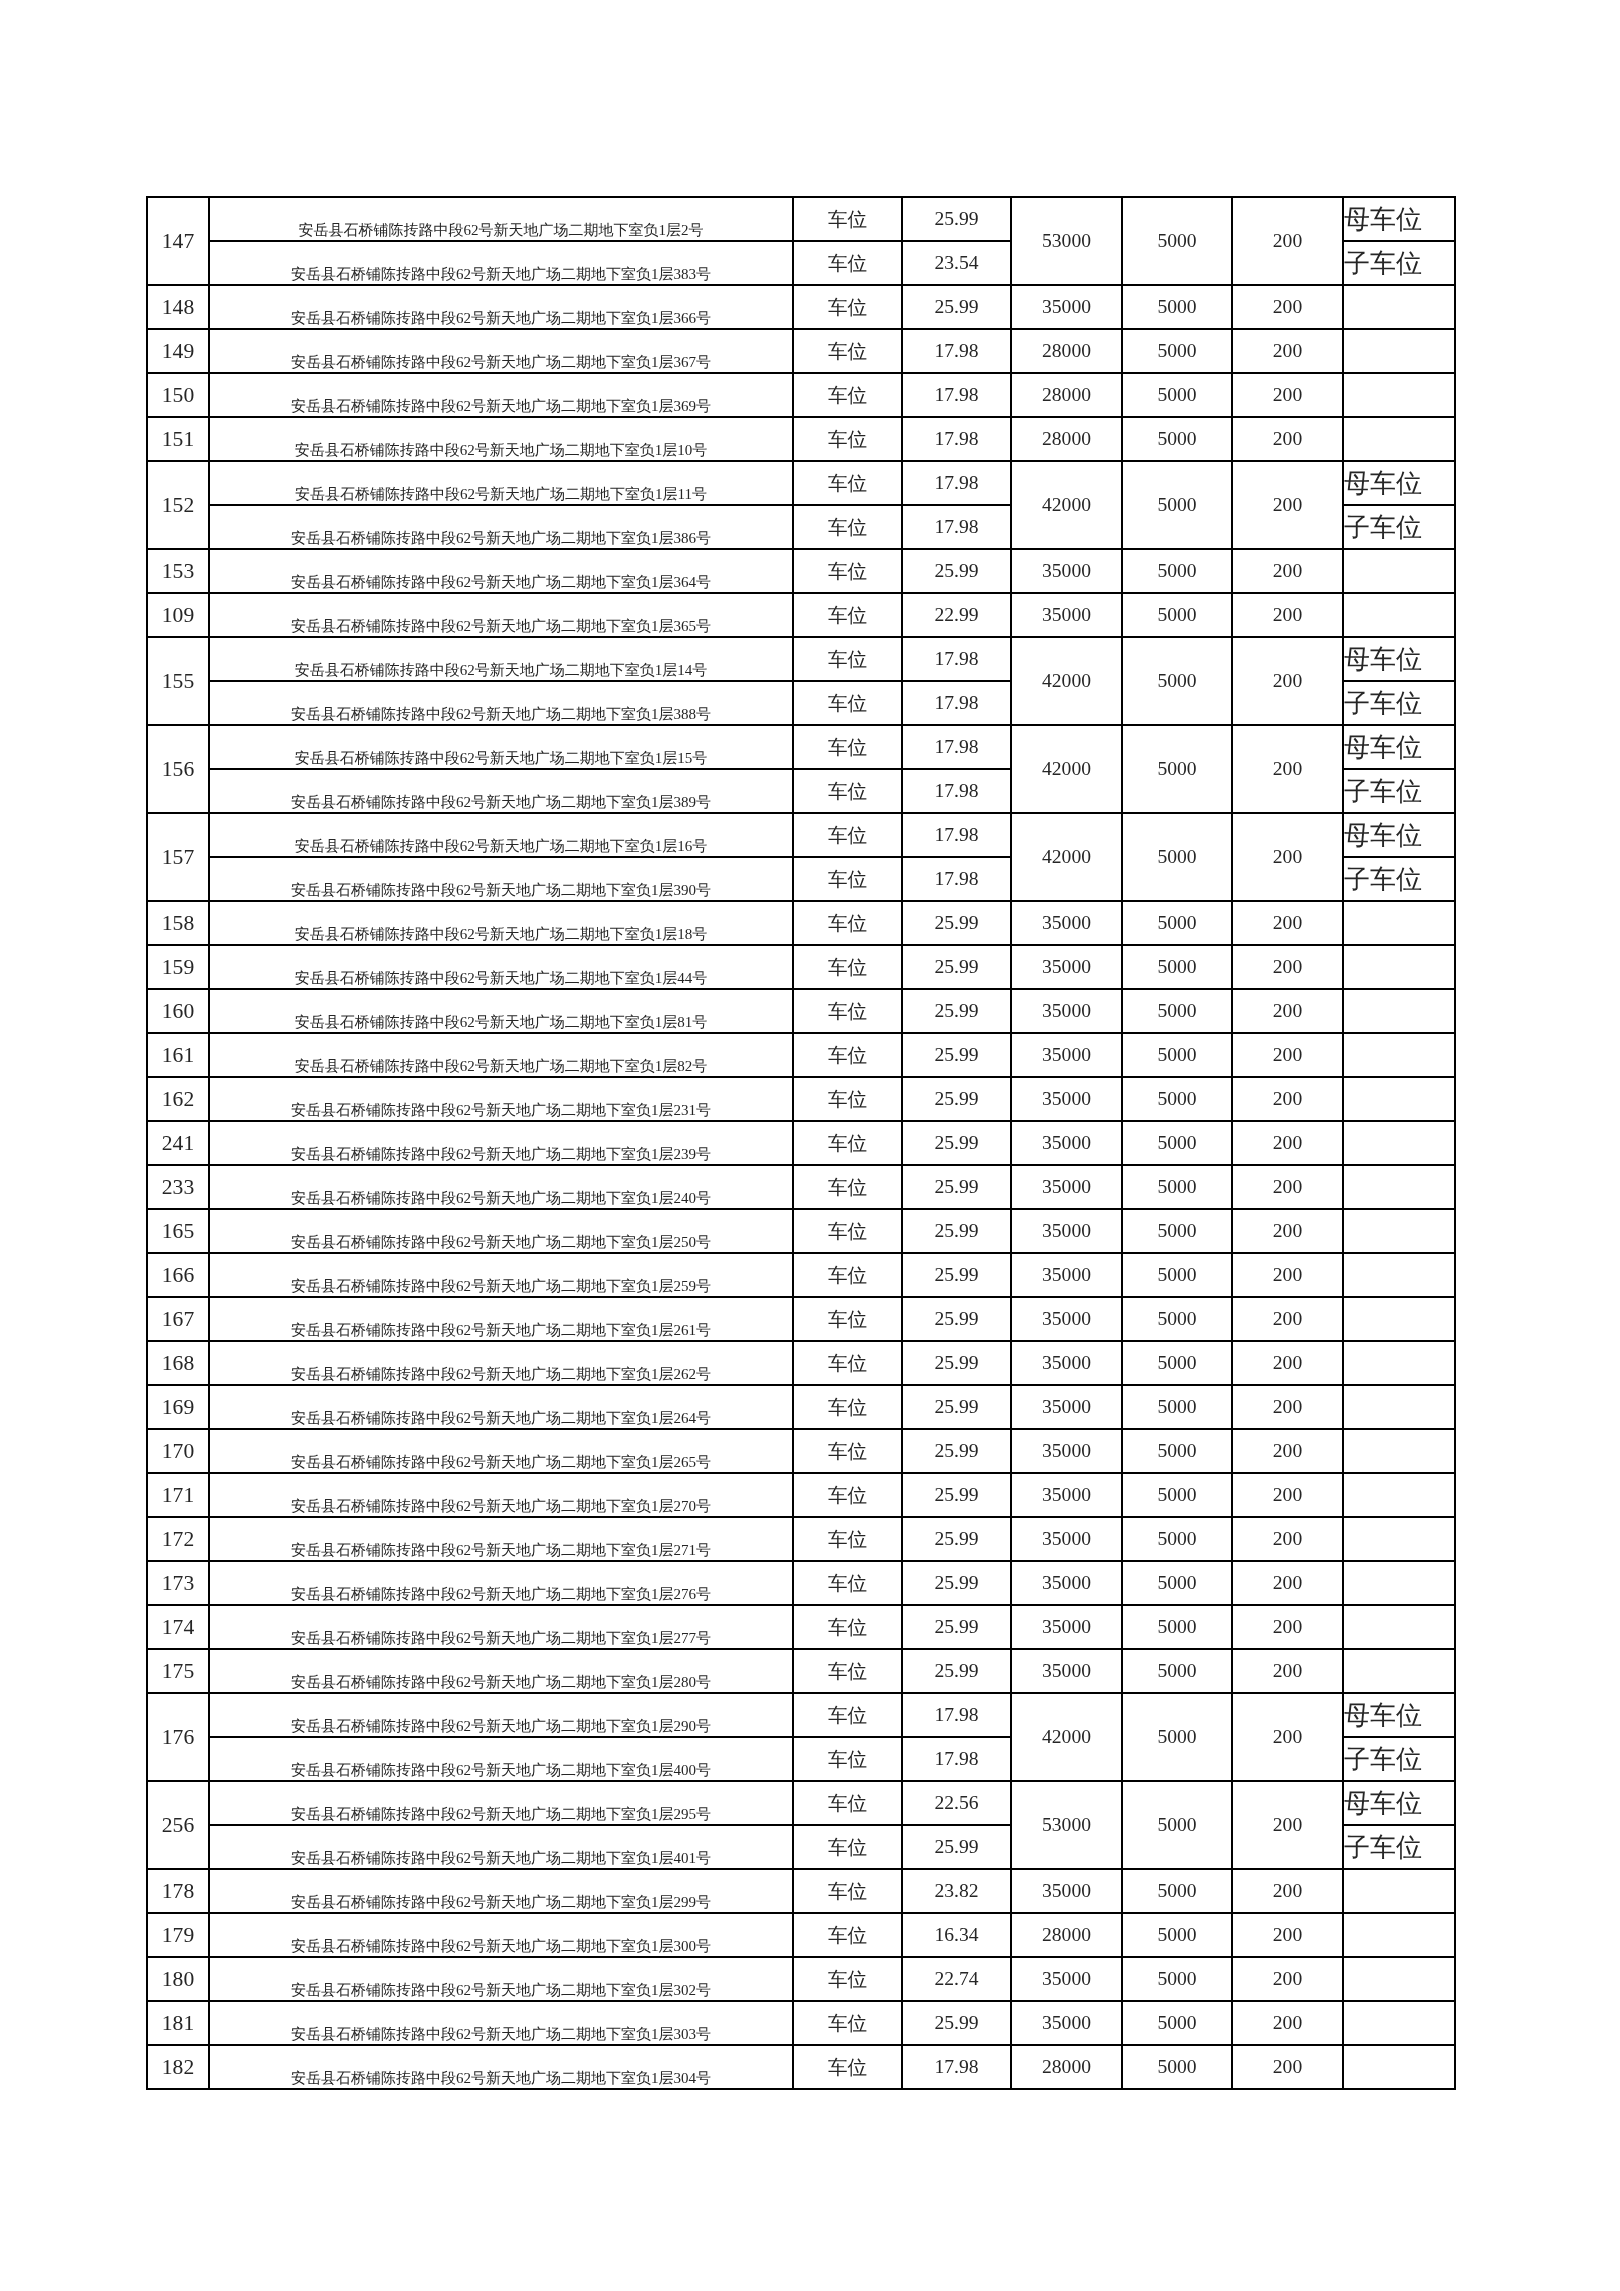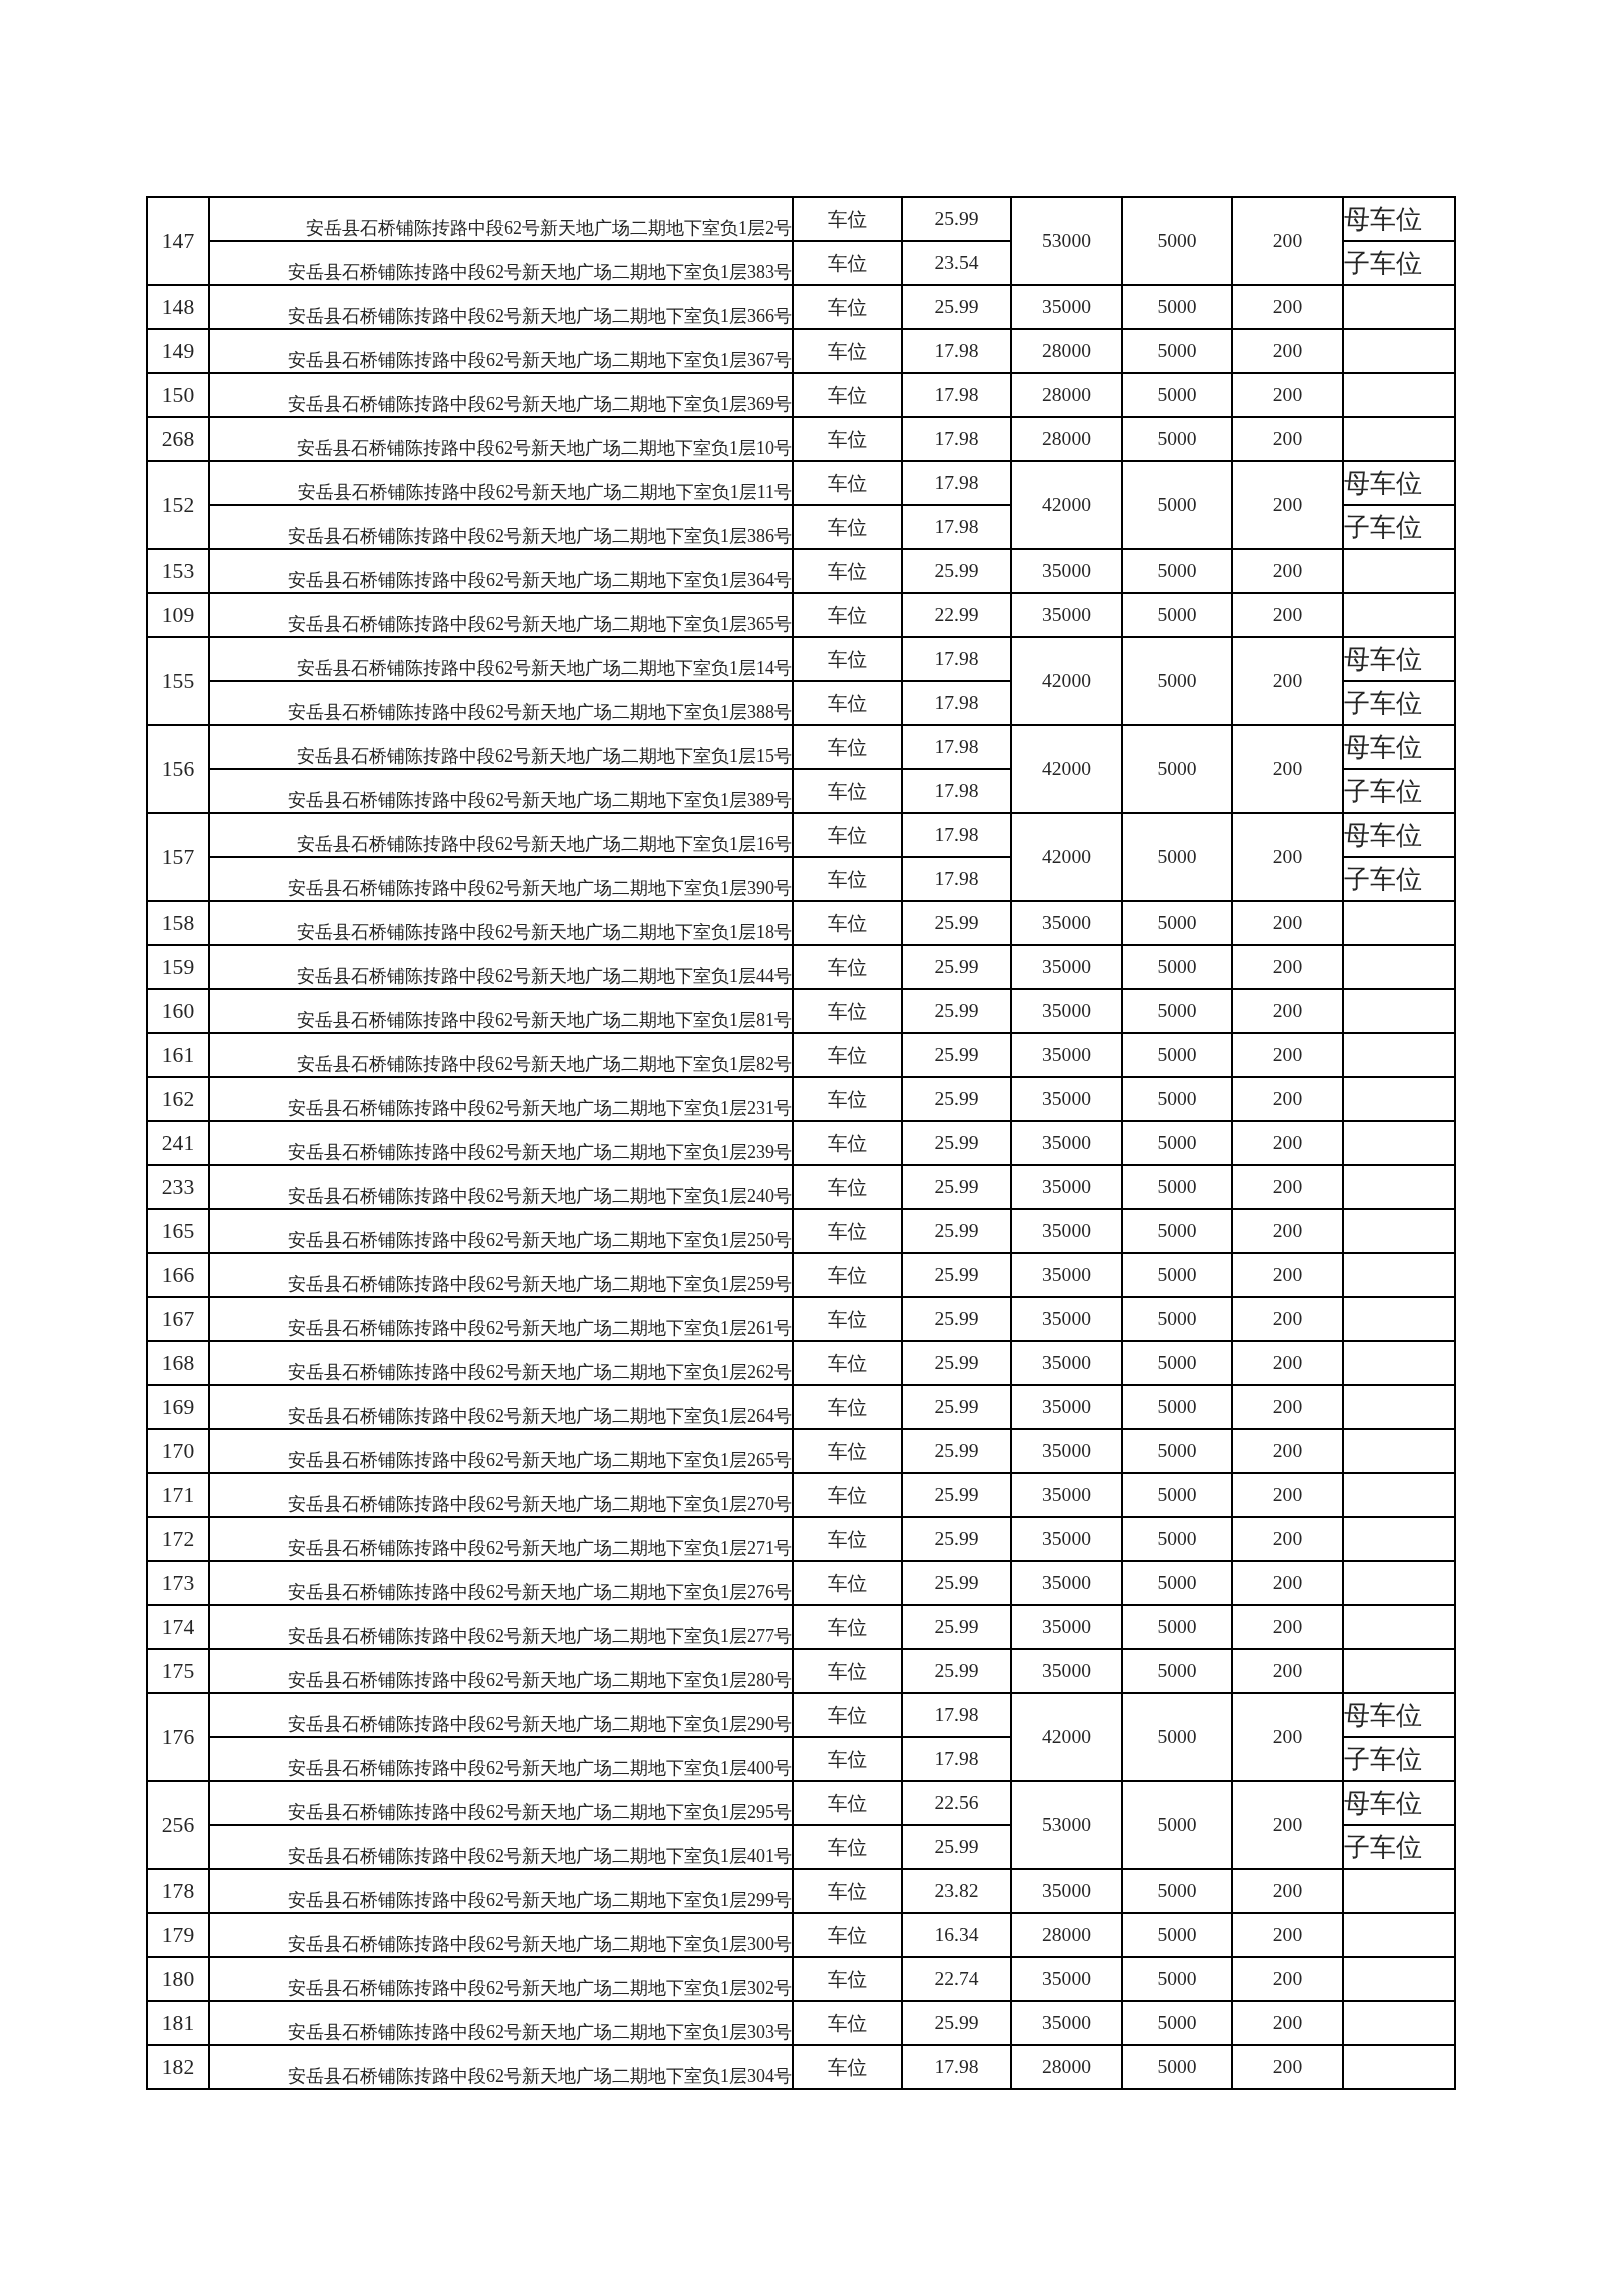--- a/index.html
+++ b/index.html
@@ -38,24 +38,24 @@
     border-top-width: 2.9px;
   }
   td.no {
     font-weight: normal;
     font-size: 21.6px;
     color: #101010;
     text-align: center;
     vertical-align: middle;
   }
   td.addr {
-    font-size: 18px;
+    font-size: 15px;
     vertical-align: bottom;
     padding: 0 2px 2.9px 3.9px;
-    text-align: right;
+    text-align: center;
   }
   td.type, td.area, td.price, td.num {
     font-size: 19.6px;
     text-align: center;
     vertical-align: middle;
   }
   td.remark {
     font-size: 26px;
     text-align: left;
     vertical-align: middle;
@@ -118,21 +118,21 @@
           <td class="no">150</td>
           <td class="addr">安岳县石桥铺陈抟路中段62号新天地广场二期地下室负1层369号</td>
           <td class="type">车位</td>
           <td class="area">17.98</td>
           <td class="price">28000</td>
           <td class="num">5000</td>
           <td class="num">200</td>
           <td class="remark"></td>
         </tr>
         <tr class="rstart">
-          <td class="no">268</td>
+          <td class="no">151</td>
           <td class="addr">安岳县石桥铺陈抟路中段62号新天地广场二期地下室负1层10号</td>
           <td class="type">车位</td>
           <td class="area">17.98</td>
           <td class="price">28000</td>
           <td class="num">5000</td>
           <td class="num">200</td>
           <td class="remark"></td>
         </tr>
         <tr class="rstart">
           <td class="no" rowspan="2">152</td>

